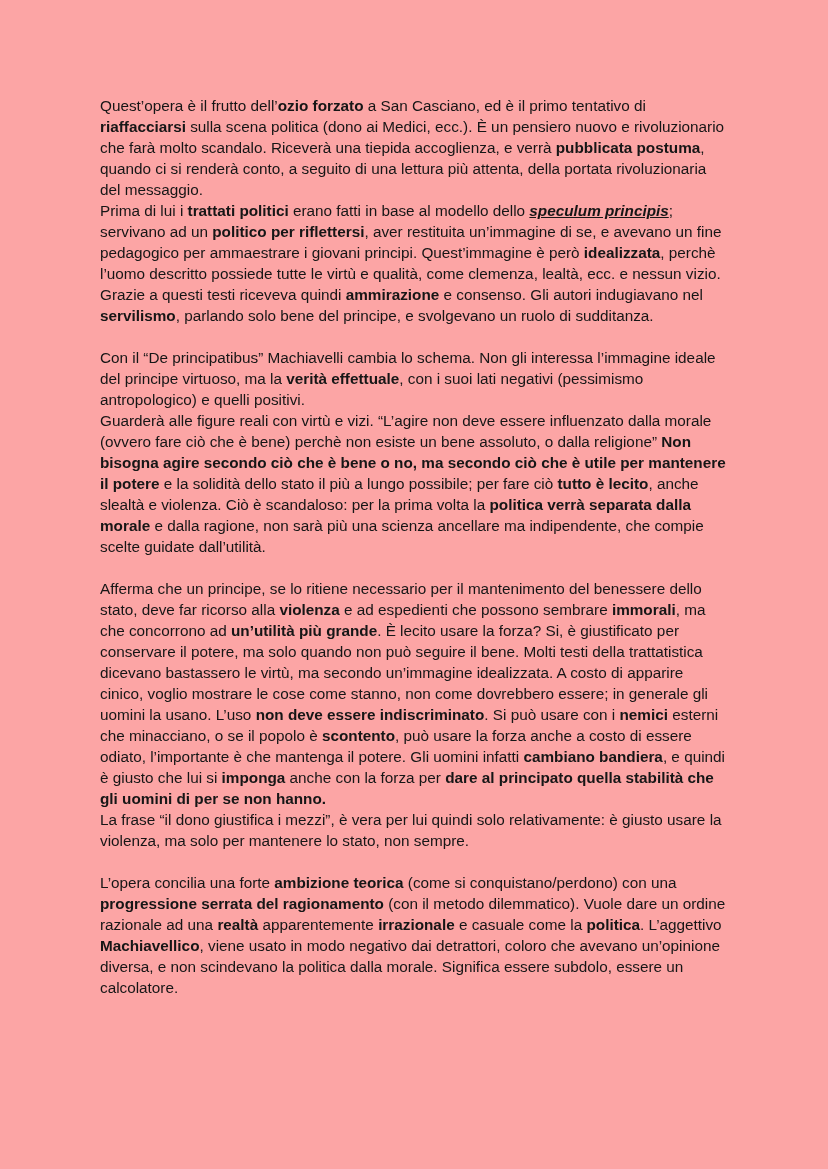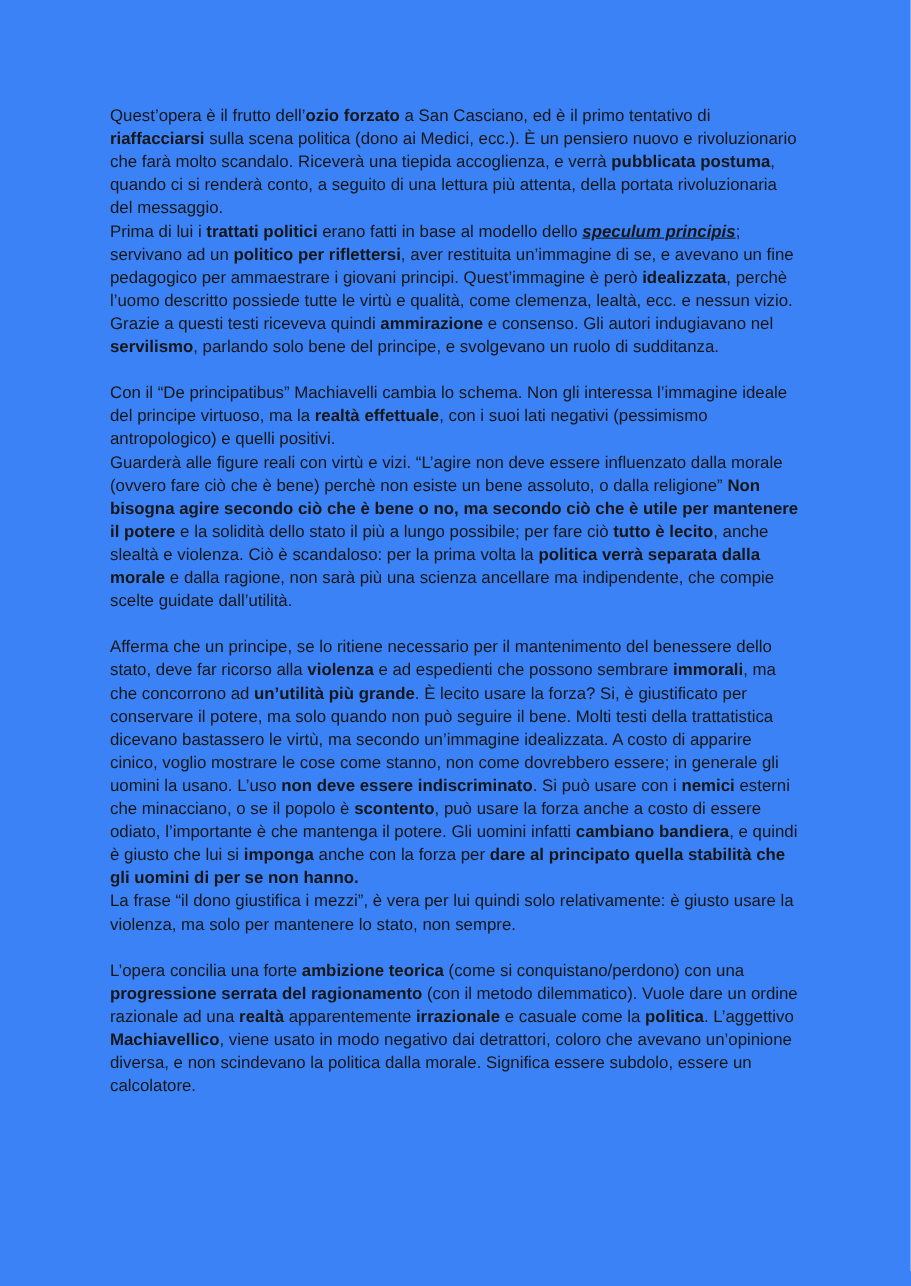--- a/index.html
+++ b/index.html
@@ -4,21 +4,21 @@
 <style>
   html, body {
     margin: 0;
     padding: 0;
     background: #ffffff;
   }
   .page {
     position: relative;
     width: 828px;
     height: 1169px;
-    background: #3b82f6;
+    background: #fca5a5;
     overflow: hidden;
     font-family: "Liberation Sans", "DejaVu Sans", sans-serif;
   }
   .doc-content {
     position: absolute;
     left: 100px;
     top: 95px;
     width: 628px;
     font-size: 15.3px;
     line-height: 21px;
@@ -38,21 +38,21 @@
   .run-i  { font-style: italic; text-decoration: underline; }
 </style>
 </head>
 <body>
 
 <div class="page">
   <div class="doc-content" style="color: rgb(22, 22, 22);">
       <p><span>Quest’opera è il frutto dell’</span><span class="run-b">ozio forzato</span><span> a San Casciano, ed è il primo tentativo di </span><span class="run-b">riaffacciarsi</span><span> sulla scena politica (dono ai Medici, ecc.). È un pensiero nuovo e rivoluzionario che farà molto scandalo. Riceverà una tiepida accoglienza, e verrà </span><span class="run-b">pubblicata postuma</span><span>, quando ci si renderà conto, a seguito di una lettura più attenta, della portata rivoluzionaria del messaggio.</span></p>
       <p><span>Prima di lui i </span><span class="run-b">trattati politici</span><span> erano fatti in base al modello dello </span><span class="run-b run-i">speculum principis</span><span>; servivano ad un </span><span class="run-b">politico per riflettersi</span><span>, aver restituita un’immagine di se, e avevano un fine pedagogico per ammaestrare i giovani principi. Quest’immagine è però </span><span class="run-b">idealizzata</span><span>, perchè l’uomo descritto possiede tutte le virtù e qualità, come clemenza, lealtà, ecc. e nessun vizio. Grazie a questi testi riceveva quindi </span><span class="run-b">ammirazione</span><span> e consenso. Gli autori indugiavano nel </span><span class="run-b">servilismo</span><span>, parlando solo bene del principe, e svolgevano un ruolo di sudditanza.</span></p>
       <p class="spacer"></p>
-      <p><span>Con il “De principatibus” Machiavelli cambia lo schema. Non gli interessa l’immagine ideale del principe virtuoso, ma la </span><span class="run-b">realtà effettuale</span><span>, con i suoi lati negativi (pessimismo antropologico) e quelli positivi.</span></p>
+      <p><span>Con il “De principatibus” Machiavelli cambia lo schema. Non gli interessa l’immagine ideale del principe virtuoso, ma la </span><span class="run-b">verità effettuale</span><span>, con i suoi lati negativi (pessimismo antropologico) e quelli positivi.</span></p>
       <p><span>Guarderà alle figure reali con virtù e vizi. “L’agire non deve essere influenzato dalla morale (ovvero fare ciò che è bene) perchè non esiste un bene assoluto, o dalla religione” </span><span class="run-b">Non bisogna agire secondo ciò che è bene o no, ma secondo ciò che è utile per mantenere il potere</span><span> e la solidità dello stato il più a lungo possibile; per fare ciò </span><span class="run-b">tutto è lecito</span><span>, anche slealtà e violenza. Ciò è scandaloso: per la prima volta la </span><span class="run-b">politica verrà separata dalla morale</span><span> e dalla ragione, non sarà più una scienza ancellare ma indipendente, che compie scelte guidate dall’utilità.</span></p>
       <p class="spacer"></p>
       <p><span>Afferma che un principe, se lo ritiene necessario per il mantenimento del benessere dello stato, deve far ricorso alla </span><span class="run-b">violenza</span><span> e ad espedienti che possono sembrare </span><span class="run-b">immorali</span><span>, ma che concorrono ad </span><span class="run-b">un’utilità più grande</span><span>. È lecito usare la forza? Si, è giustificato per conservare il potere, ma solo quando non può seguire il bene. Molti testi della trattatistica dicevano bastassero le virtù, ma secondo un’immagine idealizzata. A costo di apparire cinico, voglio mostrare le cose come stanno, non come dovrebbero essere; in generale gli uomini la usano. L’uso </span><span class="run-b">non deve essere indiscriminato</span><span>. Si può usare con i </span><span class="run-b">nemici</span><span> esterni che minacciano, o se il popolo è </span><span class="run-b">scontento</span><span>, può usare la forza anche a costo di essere odiato, l’importante è che mantenga il potere. Gli uomini infatti </span><span class="run-b">cambiano bandiera</span><span>, e quindi è giusto che lui si </span><span class="run-b">imponga</span><span> anche con la forza per </span><span class="run-b">dare al principato quella stabilità che gli uomini di per se non hanno.</span></p>
       <p><span>La frase “il dono giustifica i mezzi”, è vera per lui quindi solo relativamente: è giusto usare la violenza, ma solo per mantenere lo stato, non sempre.</span></p>
       <p class="spacer"></p>
       <p><span>L’opera concilia una forte </span><span class="run-b">ambizione teorica</span><span> (come si conquistano/perdono) con una </span><span class="run-b">progressione serrata del ragionamento</span><span> (con il metodo dilemmatico). Vuole dare un ordine razionale ad una </span><span class="run-b">realtà</span><span> apparentemente </span><span class="run-b">irrazionale</span><span> e casuale come la </span><span class="run-b">politica</span><span>. L’aggettivo </span><span class="run-b">Machiavellico</span><span>, viene usato in modo negativo dai detrattori, coloro che avevano un’opinione diversa, e non scindevano la politica dalla morale. Significa essere subdolo, essere un calcolatore.</span></p>
     </div>
 </div>
 
 </body></html>

